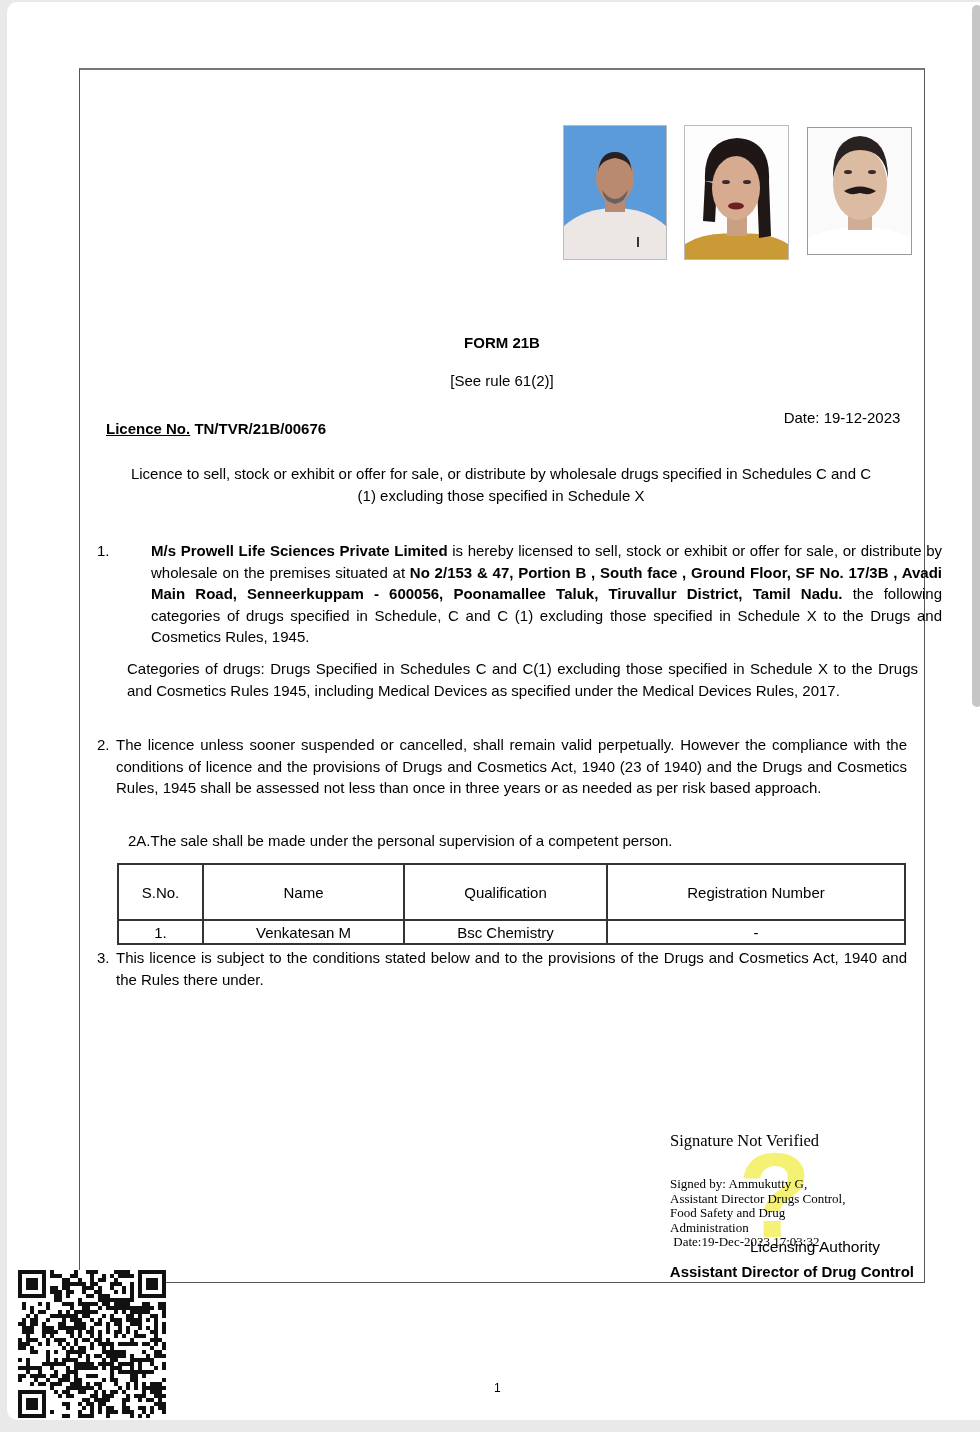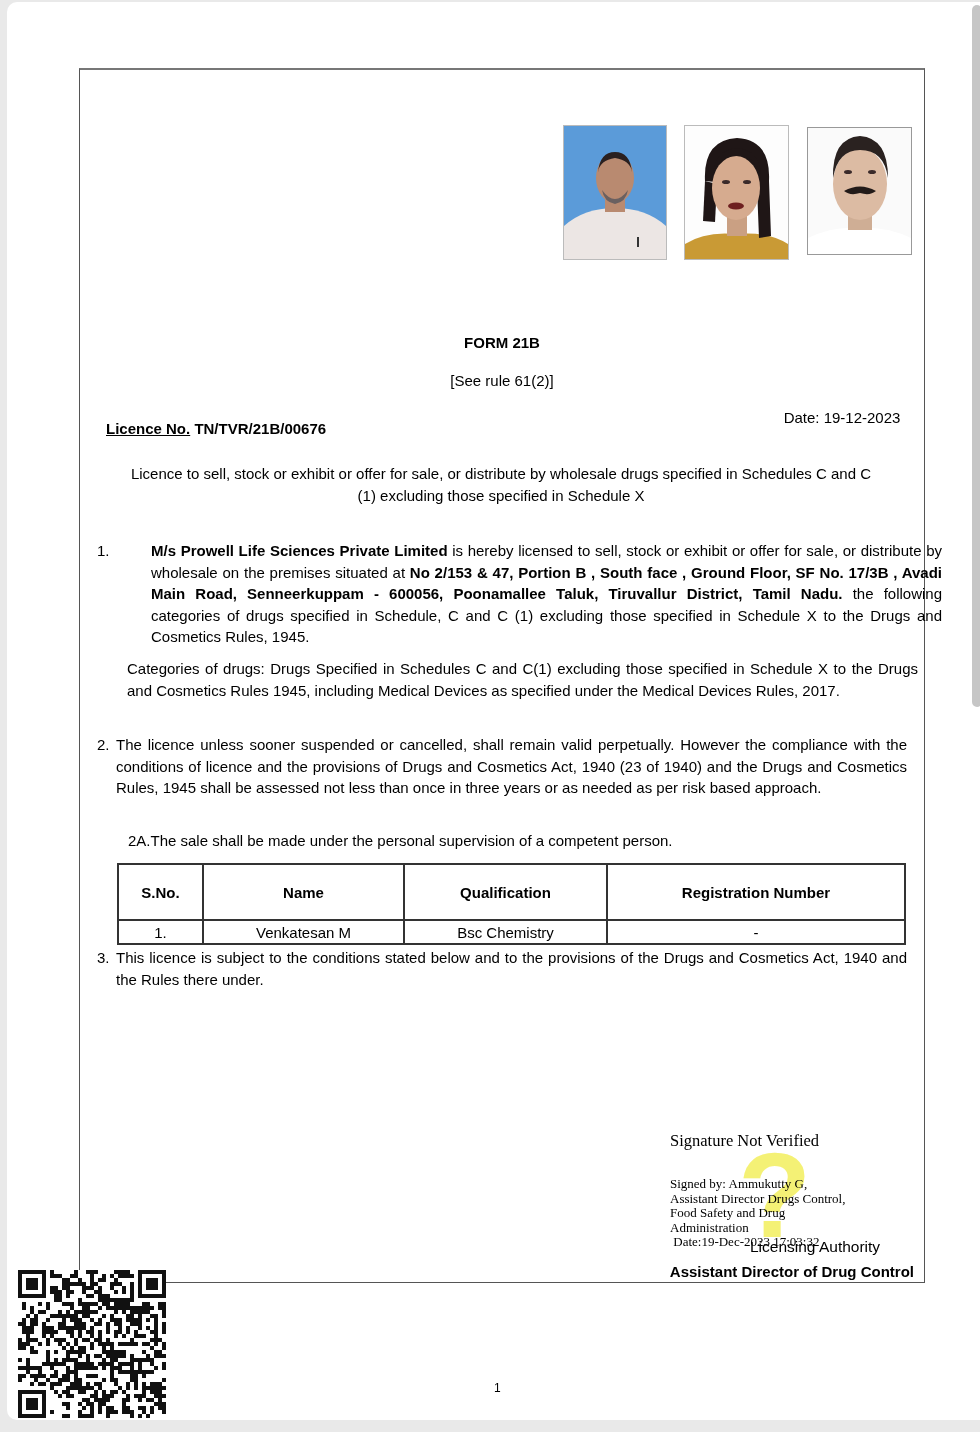--- a/index.html
+++ b/index.html
@@ -10,21 +10,21 @@
   .photo{position:absolute;overflow:hidden;border:1px solid #bbb;}
   .p1{left:563px;top:125px;width:102px;height:133px;background:#5b9bd9;}
   .p2{left:684px;top:125px;width:103px;height:133px;background:#fdfdfd;}
   .p3{left:807px;top:127px;width:103px;height:126px;background:#fafafa;border-color:#999;}
   .t{position:absolute;font-size:15px;line-height:21.5px;}
   .center{text-align:center;}
   .bold{font-weight:bold;}
   .just{text-align:justify;}
   table.staff{position:absolute;left:117px;top:863px;width:789px;border-collapse:collapse;font-size:15px;}
   table.staff th, table.staff td{border:2px solid #333;text-align:center;padding:0;}
-  table.staff th{height:54px;font-weight:bold;margin-top:8px;}
+  table.staff th{height:54px;font-weight:normal;margin-top:8px;}
   table.staff td{height:22px;}
   .sig{position:absolute;left:670px;top:1130px;width:240px;font-family:Liberation Serif, serif;}
   .qmark{position:absolute;left:738px;top:1135px;font-size:120px;line-height:120px;font-weight:bold;color:#f3ef5e;opacity:.85;}
   .qr{position:absolute;left:18px;top:1270px;width:148px;height:148px;}
 </style>
 </head>
 <body>
 
 <div class="page"></div>
 <div class="scrollbar"></div>

